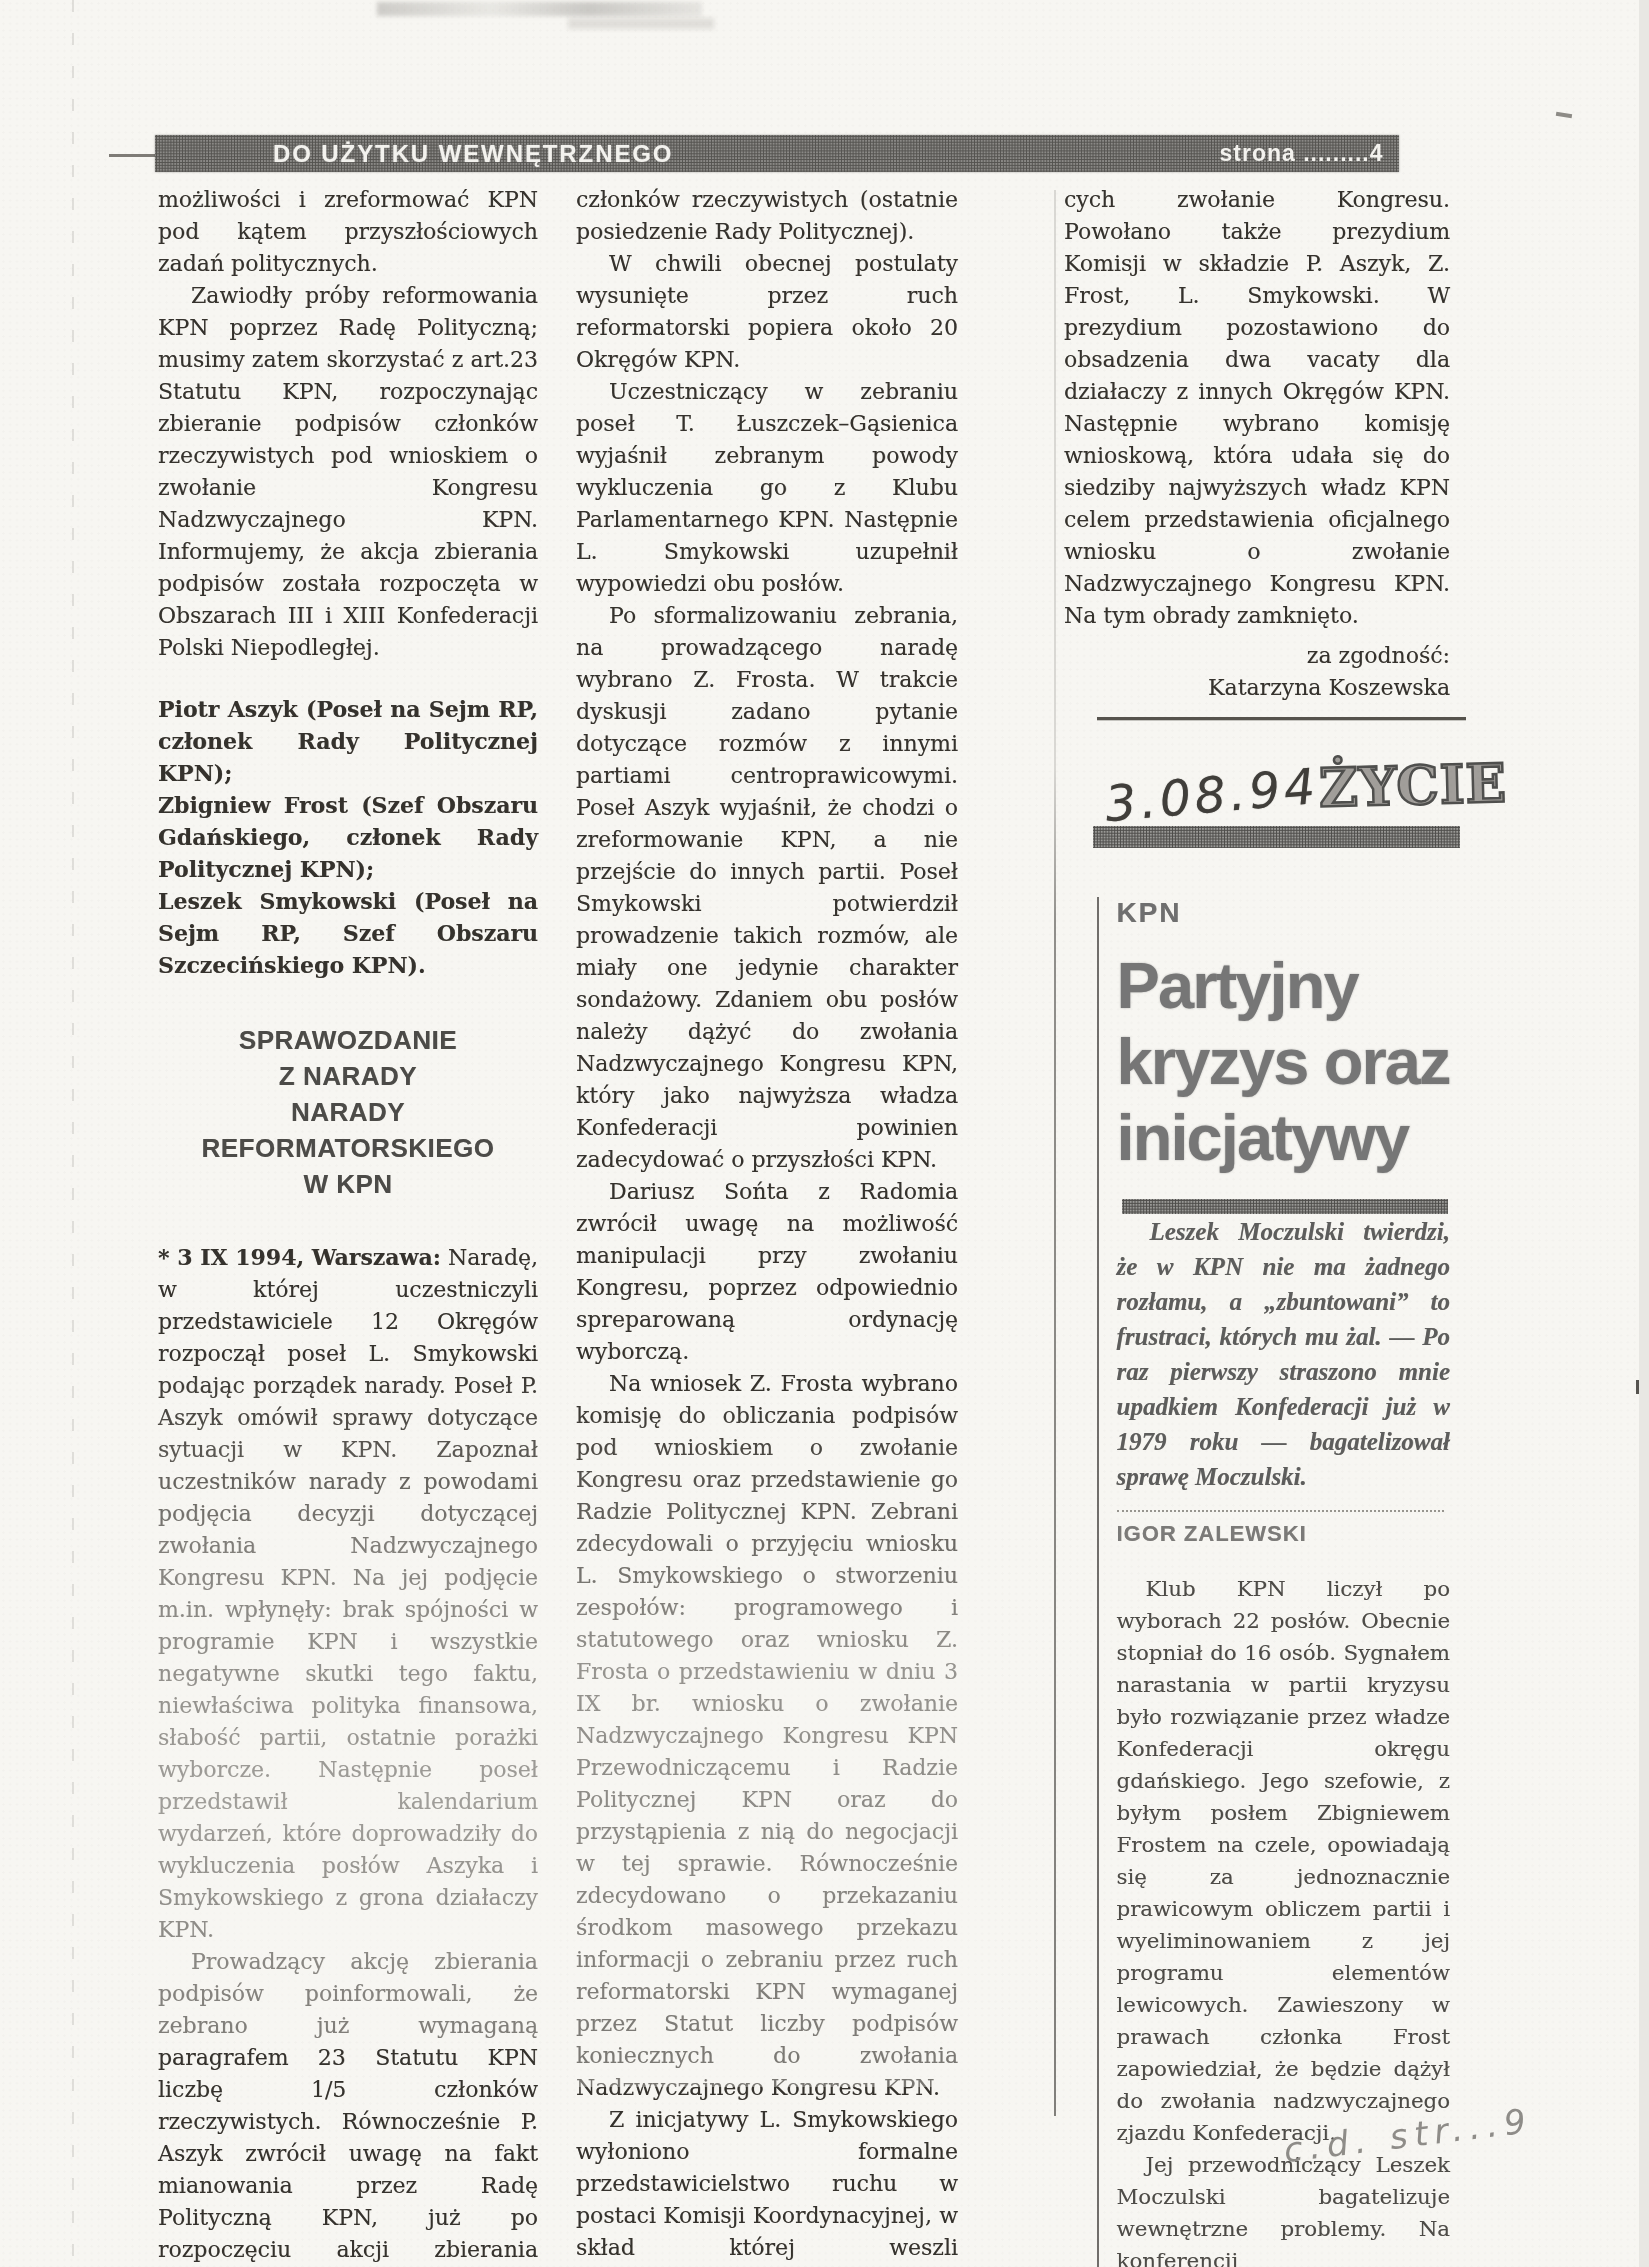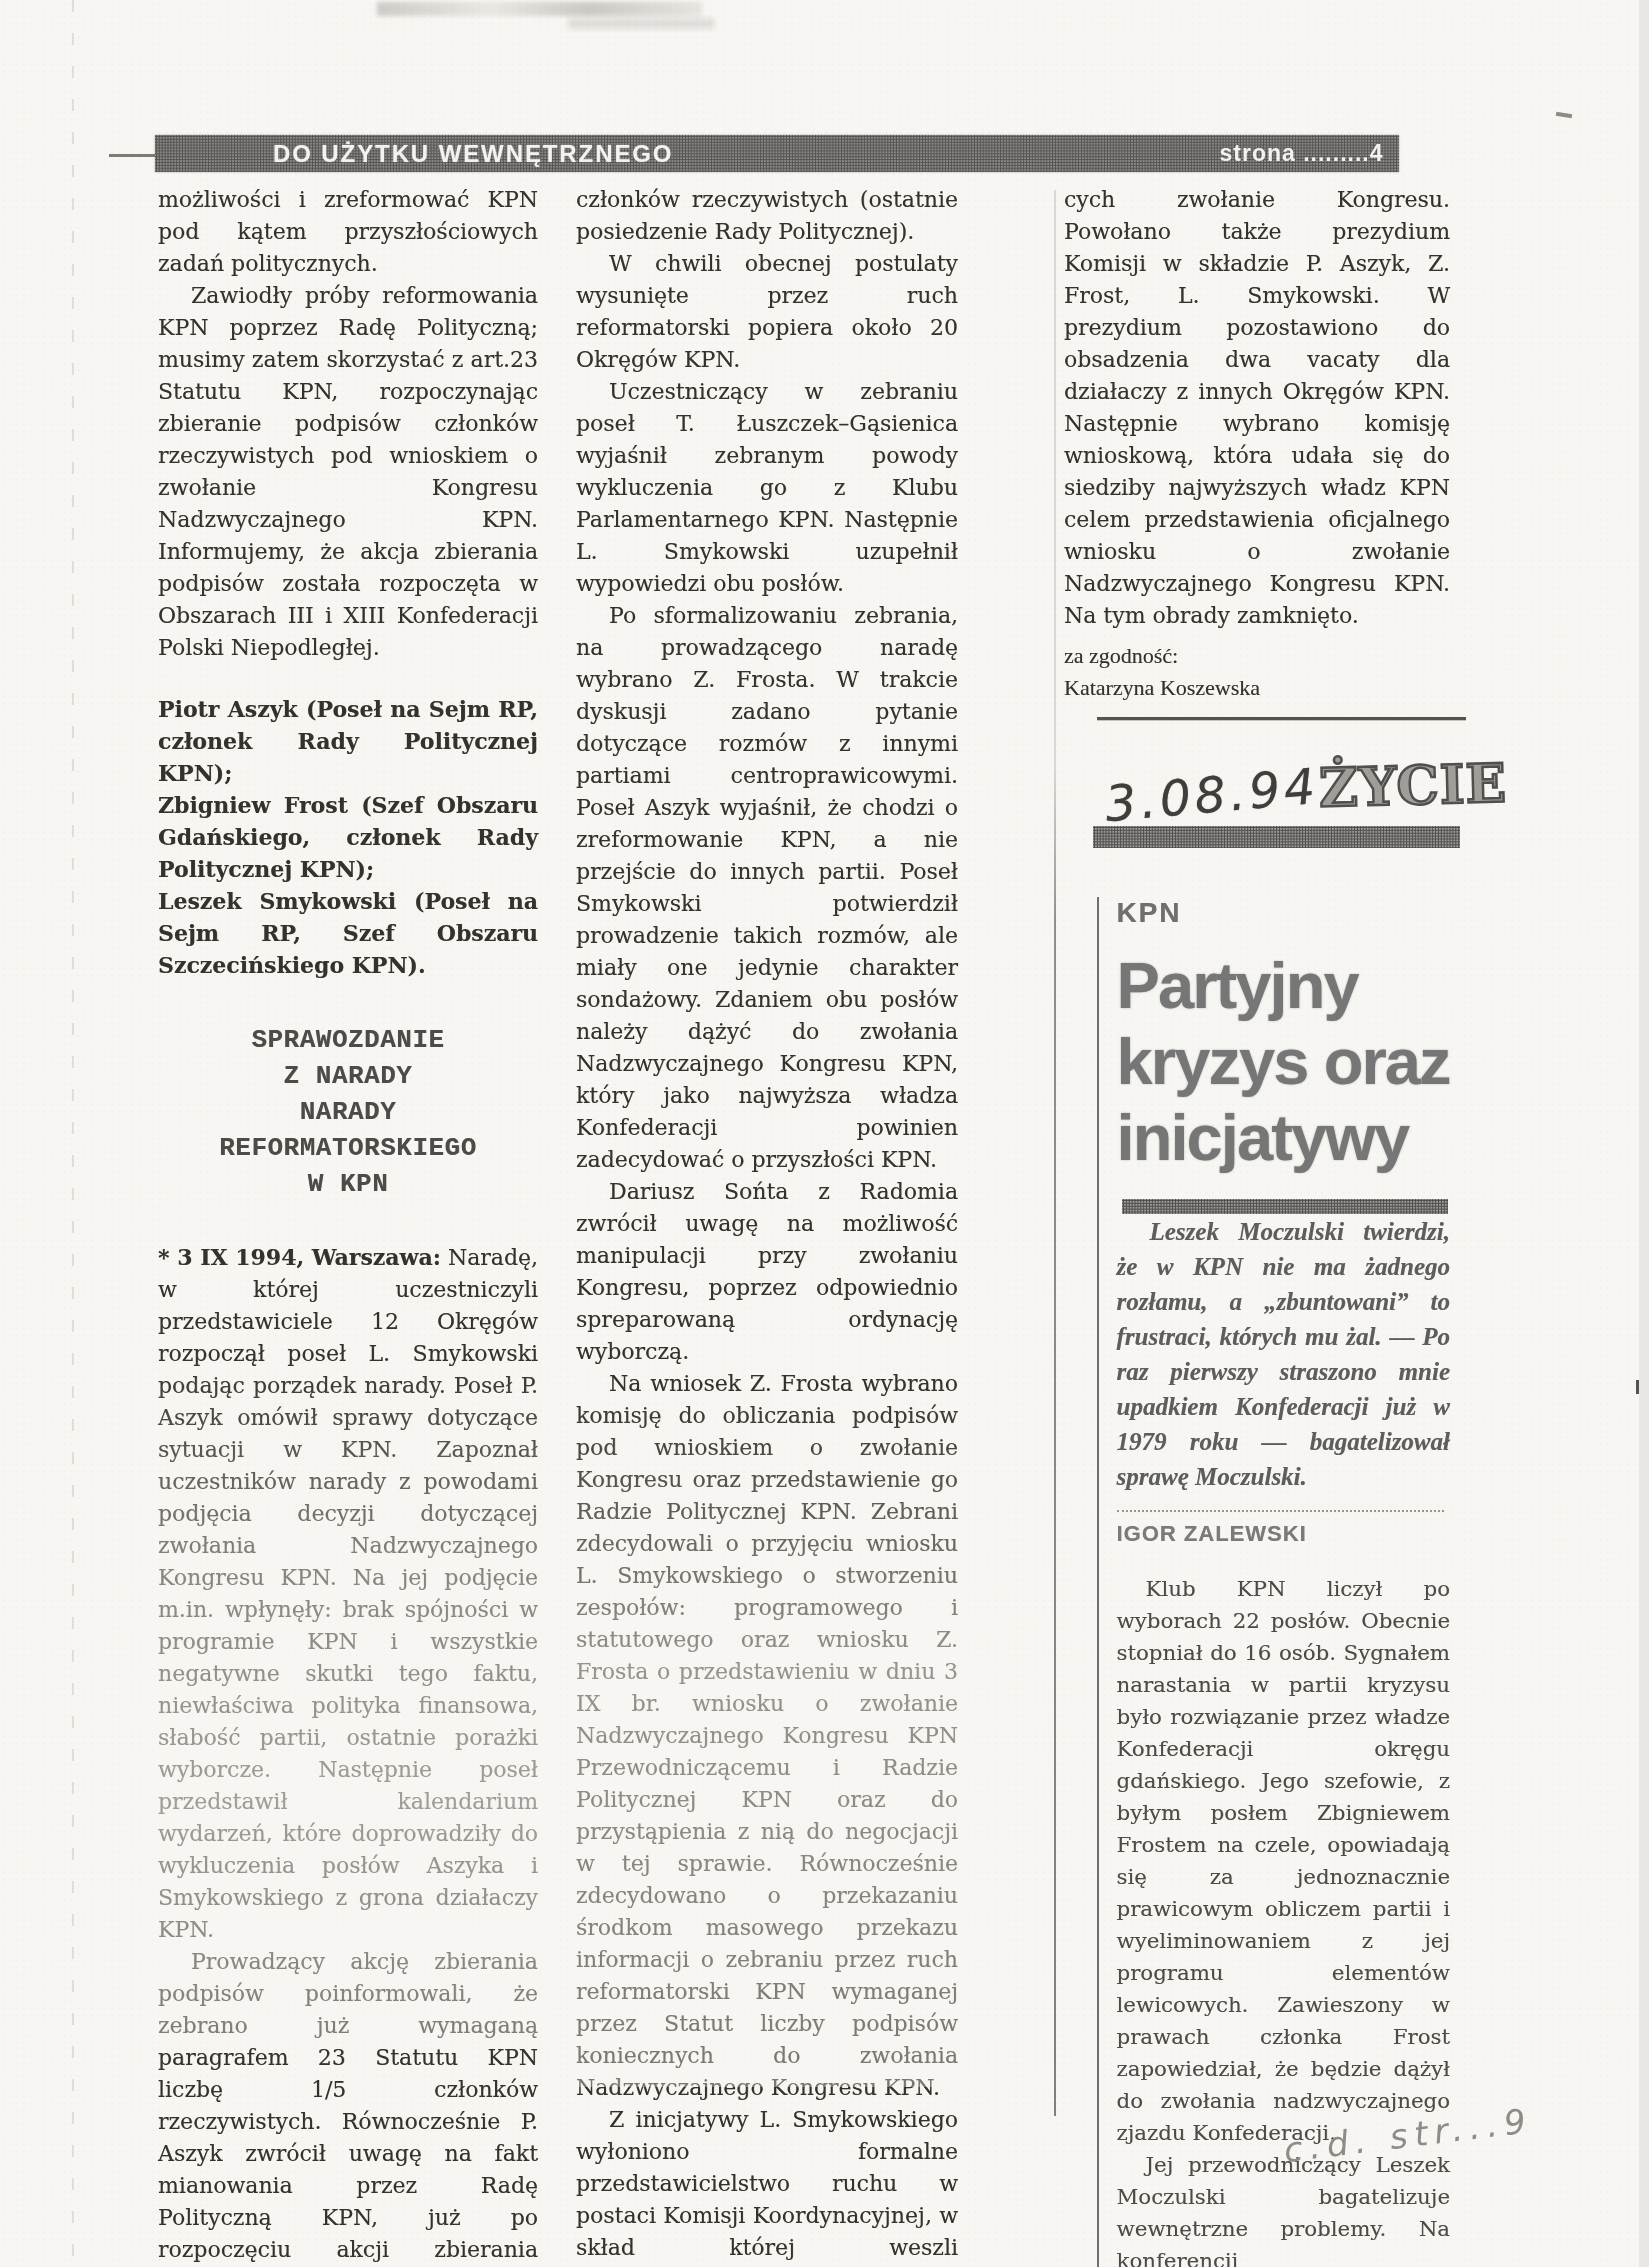--- a/index.html
+++ b/index.html
@@ -39,34 +39,34 @@
   
   .col{position:absolute;top:184px;width:380px;font-size:22px;line-height:32px;text-align:justify;
     text-shadow:0.3px 0.4px 0.6px rgba(60,54,48,0.40);}
   .col p{margin:0;text-indent:33px;}
   .col p.noindent{text-indent:0;}
   .col1{left:158px;}
   .col2{left:576px;width:382px;}
   .col3{left:1064px;width:386px;}
   .sig{font-weight:bold;text-indent:0 !important;}
   .sig-block{margin-top:29px;}
-  .heading{font-family:Liberation Mono, monospace;font-weight:800;font-size:26px;line-height:36px;
+  .heading{font-family:Liberation Sans, sans-serif;font-weight:800;font-size:26px;line-height:36px;
     color:#4c4b48;text-align:center;letter-spacing:0.5px;margin:41px 0 39px;text-indent:0;
     filter:blur(0.2px);}
   .b{font-weight:bold;}
 
   
   .fade{position:absolute;pointer-events:none;}
   .fade-col1{left:146px;top:1359px;width:408px;height:679px;
     background:linear-gradient(to bottom, rgba(247,246,242,0) 0%, rgba(247,246,242,0.42) 30%, rgba(247,246,242,0.55) 65%, rgba(247,246,242,0.38) 100%);}
   .fade-col2{left:568px;top:1388px;width:408px;height:699px;
     background:linear-gradient(to bottom, rgba(247,246,242,0) 0%, rgba(247,246,242,0.5) 40%, rgba(247,246,242,0.35) 100%);}
 
   
-  .center{text-align:left;text-indent:0 !important;font-family:Liberation Serif, serif;}
+  .center{text-align:right;text-indent:0 !important;}
   .attest{margin-top:7.8px !important;}
   .sign-rule{height:2.9px;background:#56534d;margin:13.6px -15.5px 0 33px;box-shadow:0 1px 0 rgba(86,83,77,.3);}
   .stamp-row{display:flex;align-items:flex-end;margin-top:9.7px;height:82px;}
   .hand-date{font-family:"DejaVu Sans", sans-serif;font-style:italic;font-size:49px;color:#403e3a;
     transform:rotate(-5deg);margin-left:41px;letter-spacing:3.9px;text-shadow:0 0 1px rgba(64,62,58,.6);}
   .stamp{margin-left:auto;margin-right:-11.6px;font-family:"DejaVu Serif", serif;font-weight:900;
     font-size:53px;letter-spacing:1px;color:rgba(110,110,110,0.18);
     -webkit-text-stroke:2.5px #4f4f4d;transform:rotate(-1.5deg);line-height:1;}
   .band{background-color:#8f8e8b;
     background-image:radial-gradient(rgba(25,24,22,0.55) 1px, rgba(250,250,248,0.10) 1.3px);

